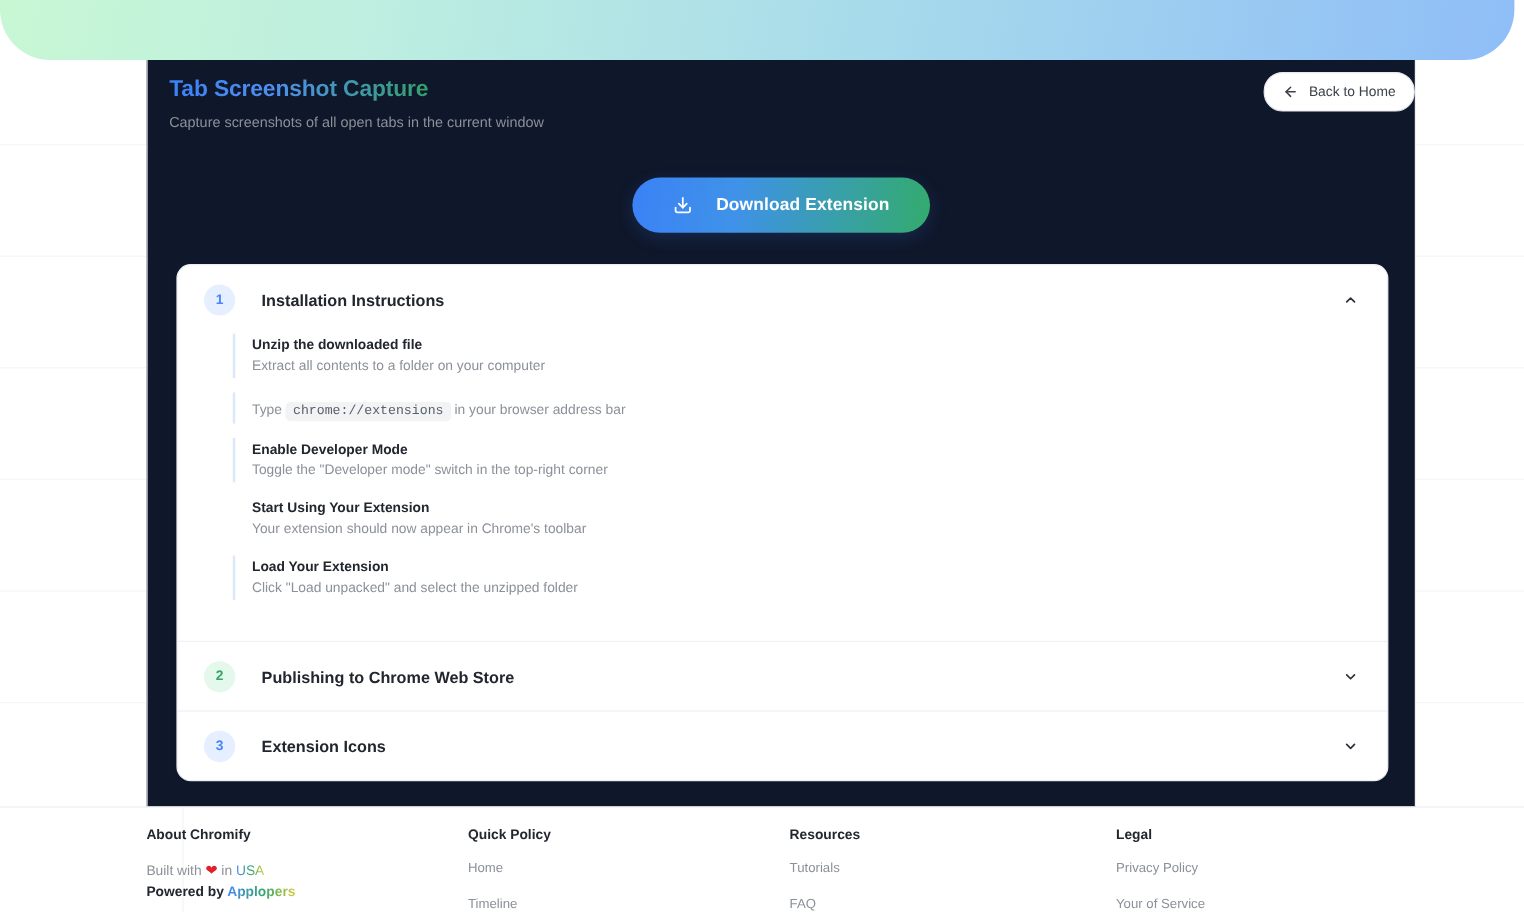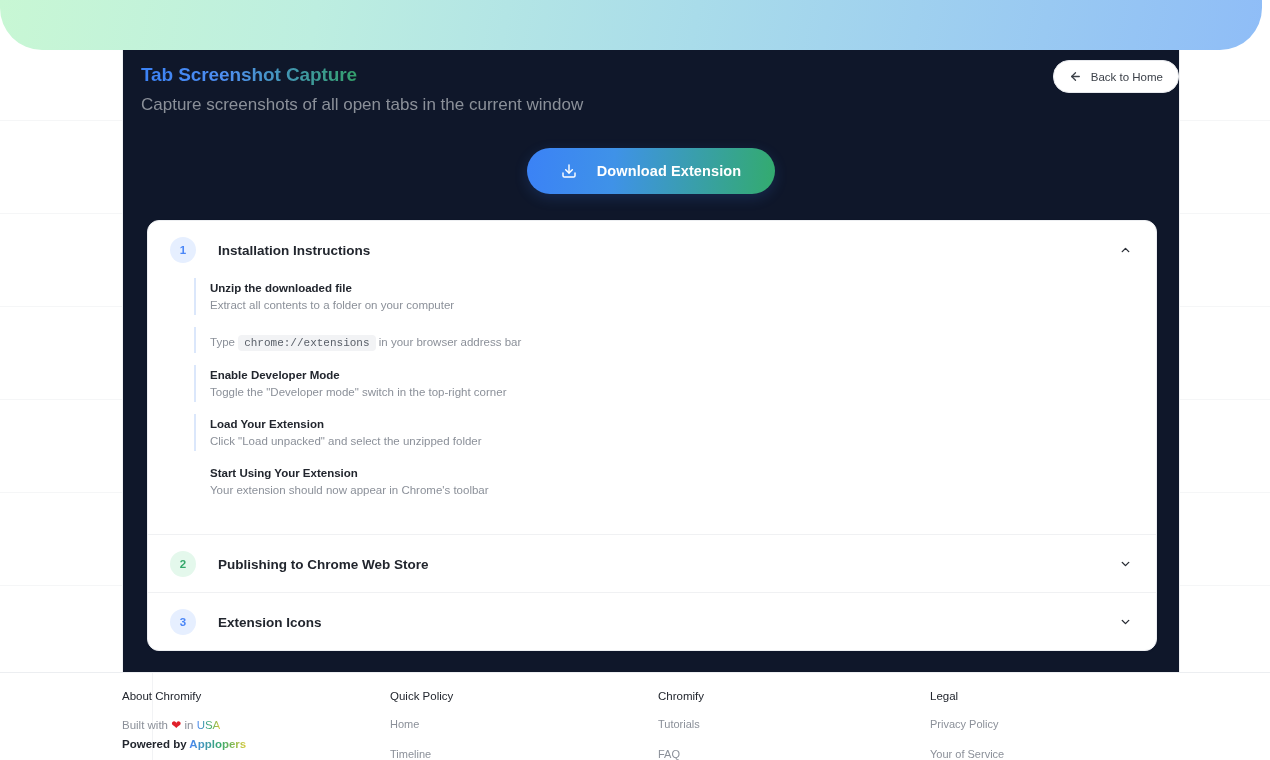--- a/index.html
+++ b/index.html
@@ -35,21 +35,21 @@
     position:absolute; left:18px; top:14px; right:0;
   }
   .page-title {
     font-size:19px; font-weight:bold; letter-spacing:-0.1px;
     background:linear-gradient(90deg,#3b82f6 0%,#4f8ff0 40%,#34a06a 100%);
     -webkit-background-clip:text; background-clip:text;
     -webkit-text-fill-color:transparent; color:#3b82f6;
     display:inline-block;
   }
   .page-subtitle {
-    margin-top:9px; font-size:17px; color:#8b9099;
+    margin-top:9px; font-size:12px; color:#8b9099;
   }
 
   .back-btn {
     position:absolute; right:0px; top:10px;
     display:flex; align-items:flex-end; gap:9px;
     background:#fff; border:1px solid #e6e8ec; border-radius:16px;
     padding:9px 15px; font-size:11.5px; color:#3c4149; font-weight:500;
     cursor:pointer;
   }
   .back-btn svg { display:block; }
@@ -104,21 +104,21 @@
   .footer-divider { position:absolute; left:0; right:0; top:672px; height:1px; background:#eceef1; }
   .footer {
     position:absolute; left:122px; top:690px; width:1058px;
     display:flex;
   }
   .fcol { flex:0 0 auto; }
   .fcol.c1 { width:268px; }
   .fcol.c2 { width:268px; }
   .fcol.c3 { width:272px; }
   .fcol.c4 { width:250px; }
-  .fcol h4 { font-size:11.5px; font-weight:normal; color:#22262e; margin-bottom:16px; }
+  .fcol h4 { font-size:11.5px; font-weight:bold; color:#22262e; margin-bottom:16px; }
   .fline { font-size:11.5px; color:#8b9099; margin-bottom:6px; }
   .fline.bold { font-weight:bold; color:#22262e; }
   .flink { display:block; font-size:11px; color:#8b9099; margin-bottom:18px; text-decoration:none; }
   .grad-text {
     background:linear-gradient(90deg,#4a86f7 0%,#35a86c 55%,#d8c93a 100%);
     -webkit-background-clip:text; background-clip:text;
     -webkit-text-fill-color:transparent; color:#4a86f7;
   }
   .heart { color:#e0202a; font-size:12px; }
 </style>
@@ -181,27 +181,27 @@
             <div class="step-title">Unzip the downloaded file</div>
             <div class="step-desc"><span>Extract all contents to a folder on your computer</span></div>
           </div>
           <div class="step">
             <div class="step-desc"><span>Type </span><code>chrome://extensions</code><span> in your browser address bar</span></div>
           </div>
           <div class="step">
             <div class="step-title">Enable Developer Mode</div>
             <div class="step-desc"><span>Toggle the "Developer mode" switch in the top-right corner</span></div>
           </div>
-          <div class="step">
-            <div class="step-title">Load Your Extension</div>
-            <div class="step-desc"><span>Click "Load unpacked" and select the unzipped folder</span></div>
-          </div>
           <div class="step no-accent">
             <div class="step-title">Start Using Your Extension</div>
             <div class="step-desc"><span>Your extension should now appear in Chrome's toolbar</span></div>
+          </div>
+          <div class="step">
+            <div class="step-title">Load Your Extension</div>
+            <div class="step-desc"><span>Click "Load unpacked" and select the unzipped folder</span></div>
           </div>
         </div>
       </div>
       <div class="acc-section">
         <div class="acc-head">
           <div class="acc-badge badge-green">2</div>
           <div class="acc-title">Publishing to Chrome Web Store</div>
           <div class="acc-chev">
             <svg width="13" height="13" viewBox="0 0 24 24" fill="none" stroke="#2c3038" stroke-width="2.6" stroke-linecap="round" stroke-linejoin="round">
               <polyline points="6 9 12 15 18 9"></polyline>
@@ -237,21 +237,21 @@
     </div>
   </div>
 
   <div class="fcol c2">
     <h4>Quick Policy</h4>
     <a class="flink">Home</a>
     <a class="flink">Timeline</a>
   </div>
 
   <div class="fcol c3">
-    <h4>Chromify</h4>
+    <h4>Resources</h4>
     <a class="flink">Tutorials</a>
     <a class="flink">FAQ</a>
   </div>
 
   <div class="fcol c4">
     <h4>Legal</h4>
     <a class="flink">Privacy Policy</a>
     <a class="flink">Your of Service</a>
   </div>
 </div>

